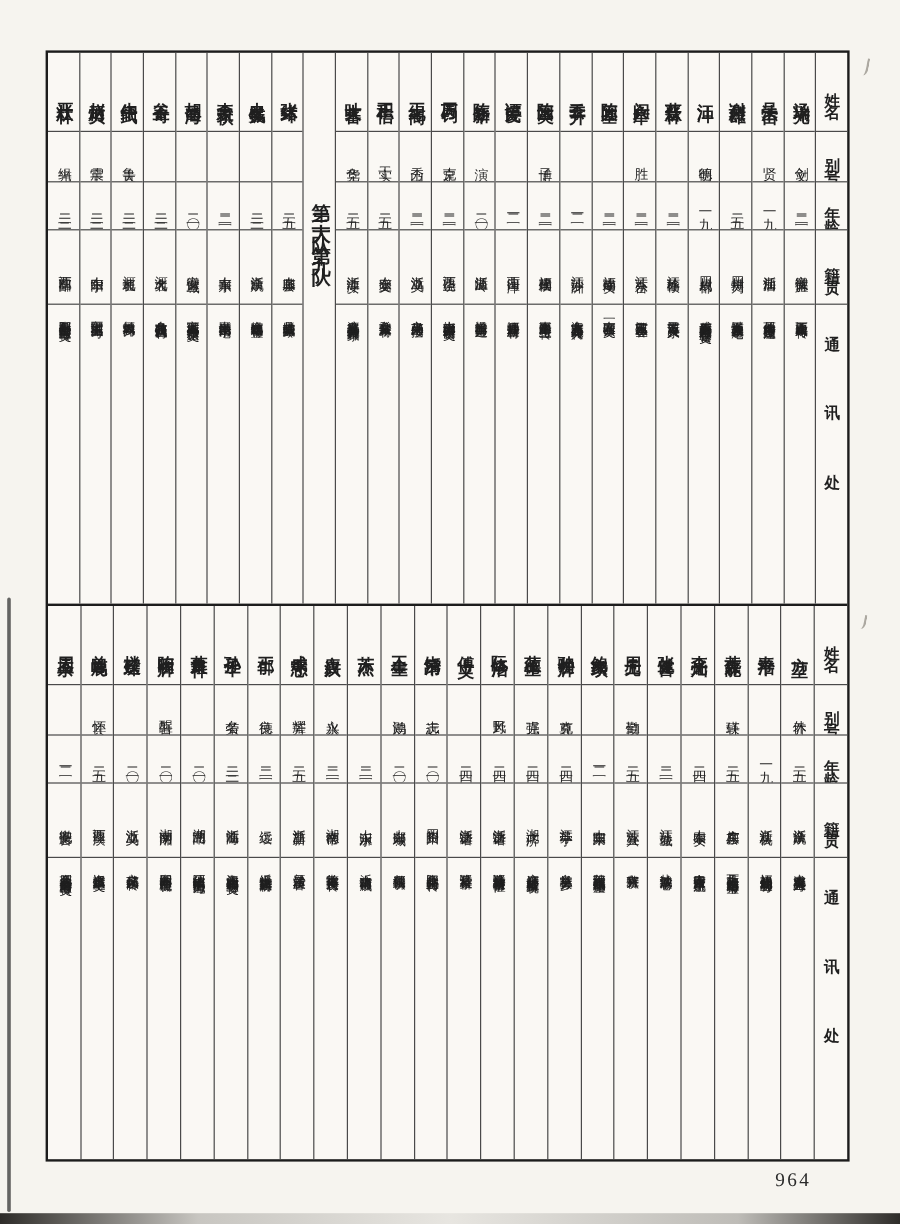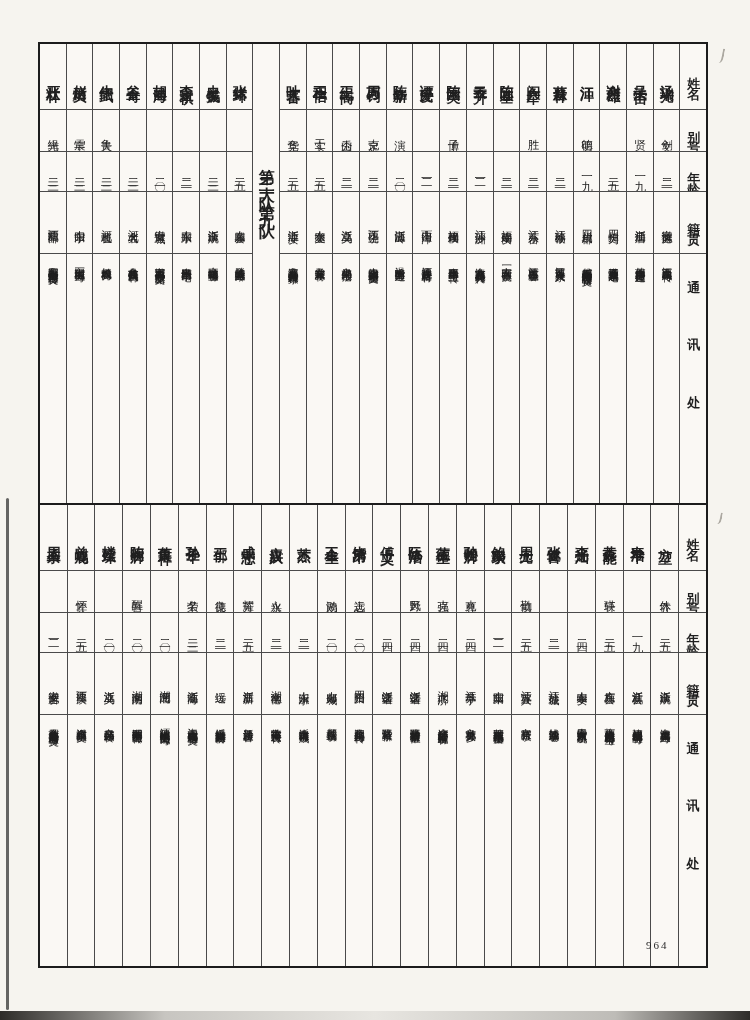--- a/index.html
+++ b/index.html
@@ -38,21 +38,21 @@
   }
   .t-name{font-size:14px;font-weight:700;letter-spacing:2px;}
   .t-alias{font-size:11.5px;letter-spacing:1px;}
   .t-age{font-size:11.5px;letter-spacing:2px;}
   .t-place{font-size:11px;letter-spacing:1px;}
   .t-addr{font-size:10.5px;line-height:12px;letter-spacing:0.5px;}
   .t-h{font-size:13px;font-weight:700;letter-spacing:10px;}
   .t-h-addr{letter-spacing:58px;padding-top:10px;}
   .t-sec{font-size:16px;font-weight:700;letter-spacing:9px;padding-top:112px;}
   .page-number{
-    position:absolute;left:646px;top:939px;font-size:11px;
+    position:absolute;left:646px;top:975px;font-size:16px;
     letter-spacing:2px;color:#2a2a2a;
   }
   .edge-left{
     position:absolute;left:6px;top:498px;width:3px;height:512px;
     background:#262626;opacity:.7;border-radius:2px;
   }
   .edge-bottom{
     position:absolute;left:0;top:1011px;width:750px;height:9px;
     background:linear-gradient(90deg,#2e2c29 0%,rgba(60,58,54,.25) 22%,rgba(60,58,54,.08) 50%,rgba(60,58,54,.3) 82%,#2e2c29 100%);
   }

